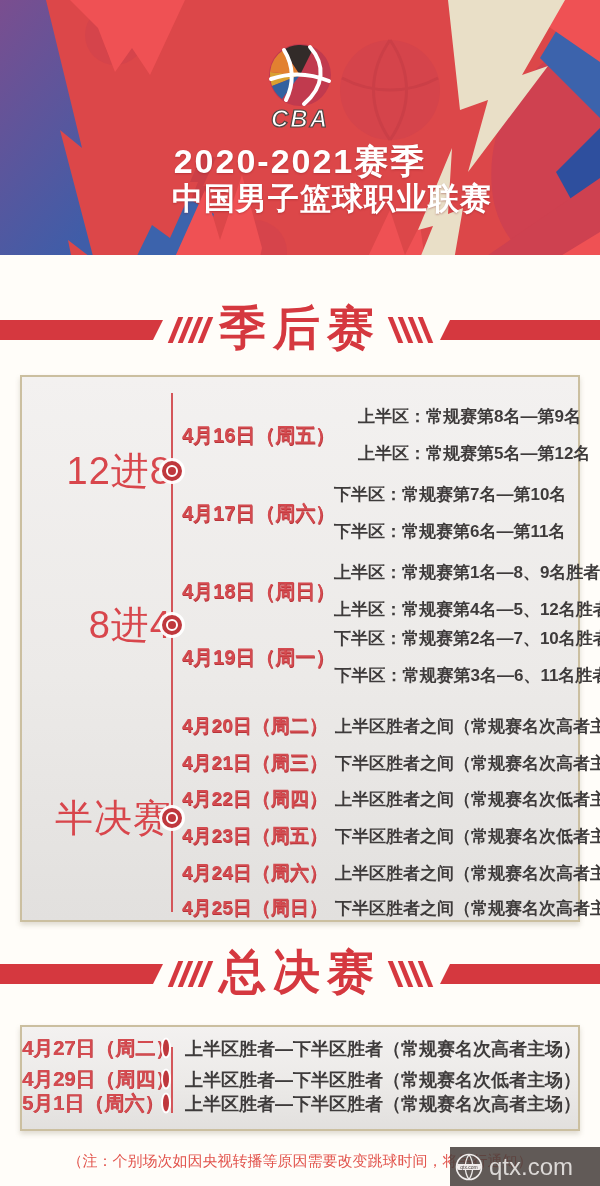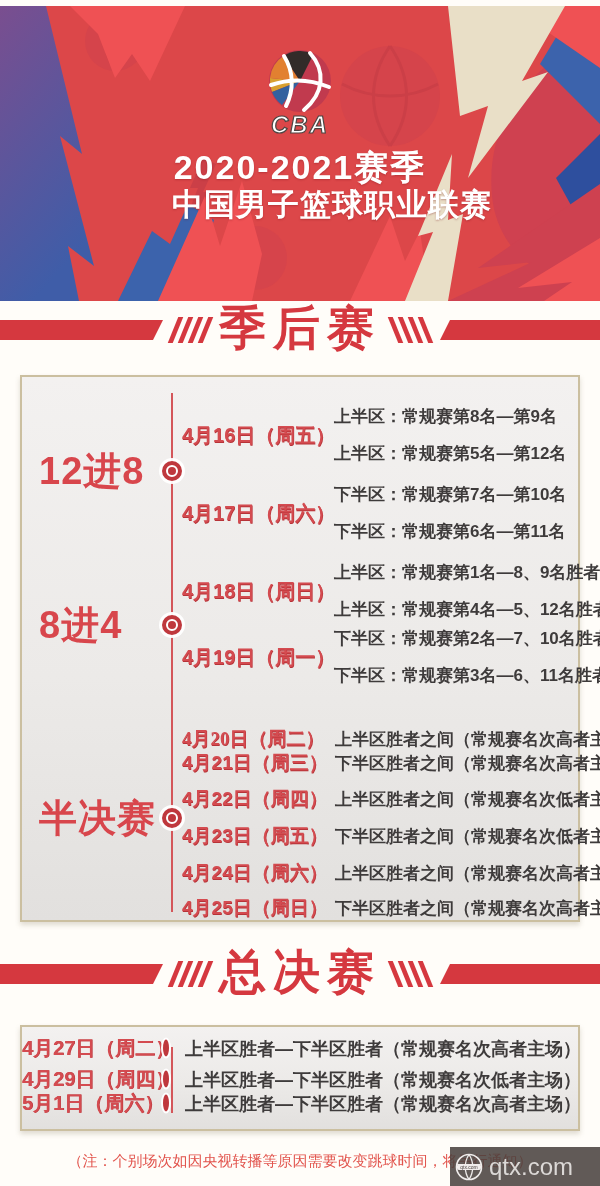--- a/index.html
+++ b/index.html
@@ -9,21 +9,21 @@
     --dark-text:#3e3b3b;
     --cream:#e9dfc7;
     --blue:#3c63ac;
     --card-border:#cbbfa0;
   }
   html,body{margin:0;padding:0;}
   body{background:#ffffff;font-family:"Liberation Sans","DejaVu Sans",sans-serif;}
   .page{position:relative;width:600px;height:1186px;background:#fffdf9;overflow:hidden;margin:0 auto;}
 
   
-  .header{position:absolute;top:6px;left:0;width:600px;height:295px;background:var(--header-red,#dc4749);overflow:hidden;}
+  .header{position:absolute;top:0;left:0;width:600px;height:255px;background:var(--header-red,#dc4749);overflow:hidden;}
   .header svg.art{position:absolute;top:0;left:0;display:block;}
   .h-title{position:absolute;left:0;width:100%;text-align:center;color:#ffffff;font-weight:bold;
            text-shadow:0 1px 2px rgba(120,20,25,.35);}
   .h-title1{top:139px;font-size:34px;letter-spacing:2px;}
   .h-title2{top:178px;font-size:31px;letter-spacing:1px;padding-left:32px;}
 
   
   .band{position:absolute;left:0;width:600px;height:60px;}
   .band .bar{position:absolute;top:20px;height:20px;background:var(--accent-red,#d5383f);}
   .band .bar.left{left:0;width:163px;clip-path:polygon(0 0,100% 0,calc(100% - 10px) 100%,0 100%);}
@@ -40,22 +40,22 @@
   
   .card{position:absolute;left:20px;width:560px;box-sizing:border-box;
         border:2px solid var(--card-border,#cbbfa0);
         background:linear-gradient(180deg,#f3f1f0 0%,#eceae8 55%,#e2e0de 100%);
         box-shadow:0 3px 5px rgba(110,95,70,.22);}
   .card1{top:375px;height:547px;}
   .card2{top:1025px;height:106px;}
 
   .timeline{position:absolute;left:149px;top:16px;bottom:8px;width:2px;background:#d4565a;}
 
-  .stage-label{position:absolute;left:17px;width:150px;text-align:left;transform:translateY(-50%);
-        font-size:38px;font-weight:700;color:#d8464c;letter-spacing:1px;white-space:nowrap;}
+  .stage-label{position:absolute;left:0;width:150px;text-align:right;transform:translateY(-50%);
+        font-size:38px;font-weight:400;color:#d8464c;letter-spacing:1px;white-space:nowrap;}
 
   .dot{position:absolute;left:150px;width:12px;height:12px;transform:translate(-50%,-50%);
        border:4px solid #bf383d;border-radius:50%;background:#ffffff;box-shadow:0 0 0 3px rgba(255,255,255,.95);}
   .dot::after{content:"";position:absolute;inset:2px;border-radius:50%;background:#bf383d;}
 
   .group{position:absolute;left:160px;right:6px;transform:translateY(-50%);display:flex;align-items:center;}
   .gdate{width:152px;flex:0 0 152px;font-size:20px;font-weight:bold;color:var(--date-red,#d44b50);
          text-shadow:.5px .5px 0 #b73338;white-space:nowrap;}
   .glines{display:flex;flex-direction:column;gap:14px;}
   .gline{font-size:17px;font-weight:bold;color:var(--dark-text,#3e3b3b);white-space:nowrap;}
@@ -150,21 +150,21 @@
         <i></i>
       </div>
     <div class="bar right"></div>
   </div>
 
   <div class="card card1">
     <div class="timeline"></div>
 
     <div class="stage-label" style="top:94px;">12进8</div>
     <span class="dot" style="top:94px;"></span>
-    <div class="group" style="top:58px;">
+    <div class="group" style="top:58px;gap:24px;">
       <div class="gdate">4月16日（周五）</div>
       <div class="glines">
         <div class="gline">上半区：常规赛第8名—第9名</div>
         <div class="gline">上半区：常规赛第5名—第12名</div>
       </div>
     </div>
     <div class="group" style="top:136px;">
       <div class="gdate">4月17日（周六）</div>
       <div class="glines">
         <div class="gline">下半区：常规赛第7名—第10名</div>
@@ -174,31 +174,31 @@
 
     <div class="stage-label" style="top:248px;">8进4</div>
     <span class="dot" style="top:248px;"></span>
     <div class="group" style="top:214px;">
       <div class="gdate">4月18日（周日）</div>
       <div class="glines">
         <div class="gline">上半区：常规赛第1名—8、9名胜者</div>
         <div class="gline">上半区：常规赛第4名—5、12名胜者</div>
       </div>
     </div>
-    <div class="group" style="top:280px;">
+    <div class="group" style="top:280px;text-align:center;">
       <div class="gdate">4月19日（周一）</div>
       <div class="glines">
         <div class="gline">下半区：常规赛第2名—7、10名胜者</div>
         <div class="gline">下半区：常规赛第3名—6、11名胜者</div>
       </div>
     </div>
 
     <div class="stage-label" style="top:441px;">半决赛</div>
     <span class="dot" style="top:441px;"></span>
-    <div class="semi-row" style="top:362px;font-family:Liberation Serif, serif;">
+    <div class="semi-row" style="top:349px;">
       <span class="sdate">4月20日（周二）</span>
       <span class="stext">上半区胜者之间（常规赛名次高者主场）</span>
     </div>
     <div class="semi-row" style="top:386px;">
       <span class="sdate">4月21日（周三）</span>
       <span class="stext">下半区胜者之间（常规赛名次高者主场）</span>
     </div>
     <div class="semi-row" style="top:422px;">
       <span class="sdate">4月22日（周四）</span>
       <span class="stext">上半区胜者之间（常规赛名次低者主场）</span>

